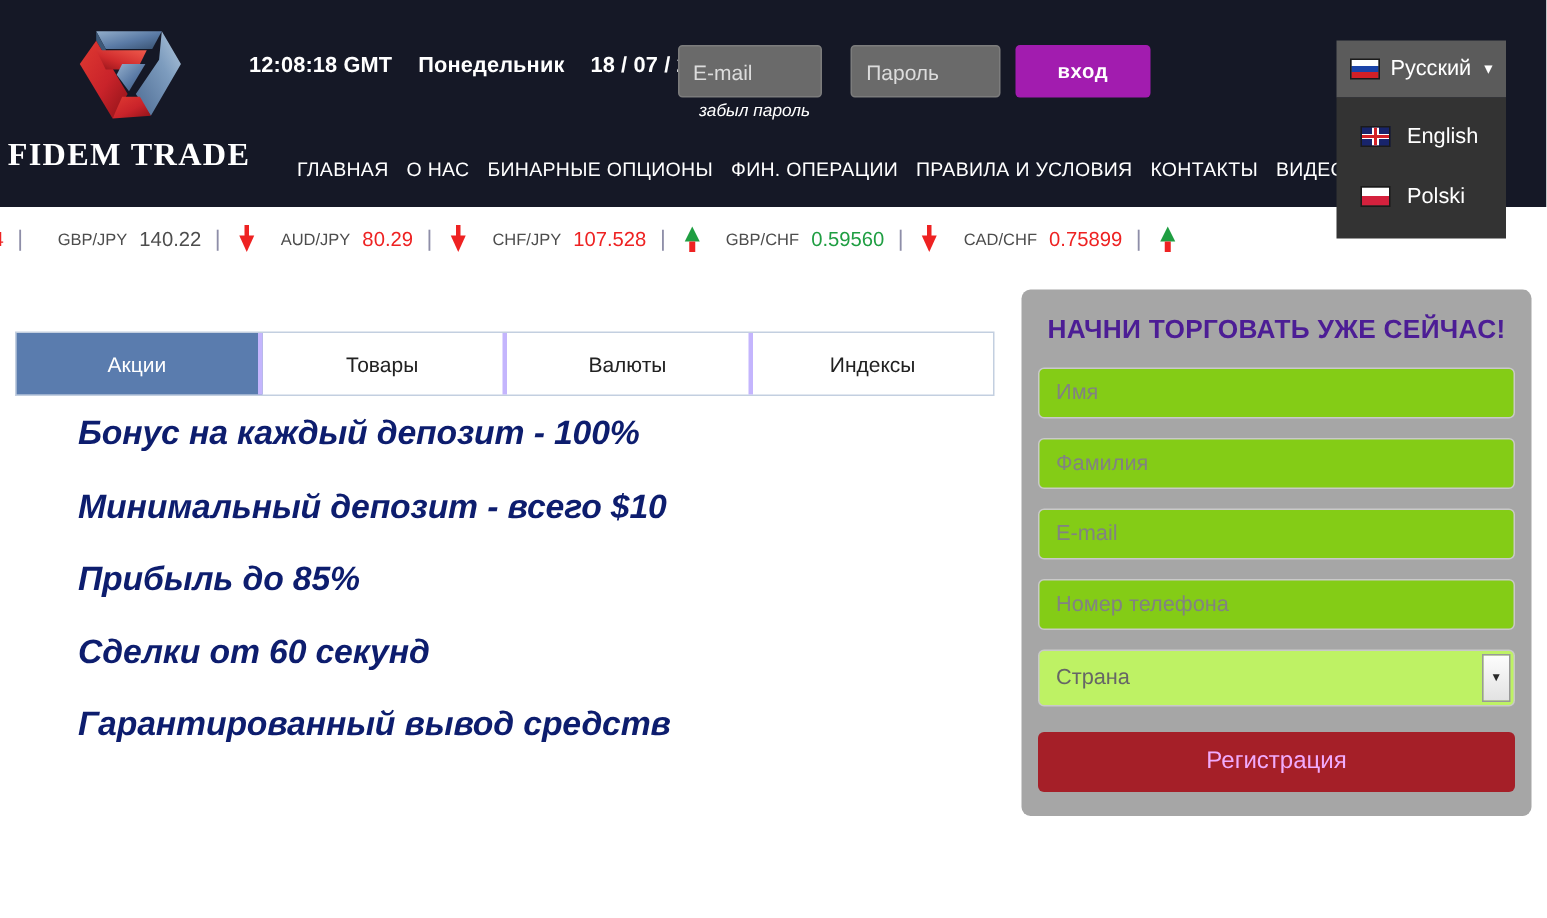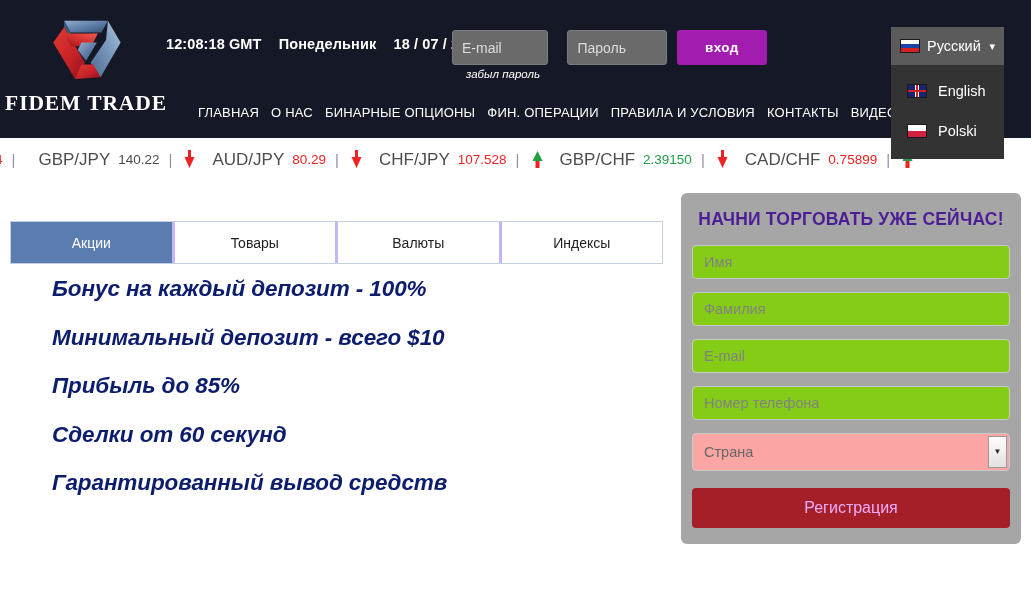--- a/index.html
+++ b/index.html
@@ -197,21 +197,21 @@
     border-bottom: 0;
   }
   .ticker-strip {
     position: absolute;
     left: -20px; top: 0;
     height: 43px;
     display: flex;
     align-items: center;
     white-space: nowrap;
   }
-  .tk-pair  { color: #4d4d4d; font-size: 17px; margin: 0 8px 0 14px; }
+  .tk-pair  { color: #4d4d4d; font-size: 11px; margin: 0 8px 0 14px; }
   .tk-val   { font-size: 13.5px; }
   .tk-val.up   { color: #1f9e42; }
   .tk-val.down { color: #ee2222; }
   .tk-bar   { color: #8e8ea8; font-size: 15px; margin: 0 9px; }
   .tk-arrow { width: 11px; height: 19px; margin: 0 3px; display: inline-block; position: relative; }
   .tk-arrow svg { display: block; }
 
   
   .content {
     position: relative;
@@ -290,21 +290,21 @@
     padding: 0 11px;
     font-size: 14.5px;
     font-family: "Liberation Sans", sans-serif;
     color: #555555;
     outline: none;
   }
   .su-field::placeholder { color: #828282; opacity: 1; }
   .su-select-wrap { position: relative; width: 318px; height: 38px; margin-bottom: 17px; }
   .su-select {
     width: 318px; height: 38px;
-    background: #fca5a5;
+    background: #bef264;
     border: 1px solid #c9c9c9;
     border-radius: 4px;
     padding: 0 11px;
     font-size: 14.5px;
     font-family: "Liberation Sans", sans-serif;
     color: #666666;
     -webkit-appearance: none;
     appearance: none;
     outline: none;
   }
@@ -447,21 +447,21 @@
     <span class="tk-val down">107.528</span>
     <span class="tk-bar">|</span>
     <span class="tk-arrow">
       <svg width="11" height="19" viewBox="0 0 11 19">
           <polygon points="5.5,1 10.5,11 0.5,11" fill="#1f9e42"></polygon>
           <rect x="3.5" y="11" width="4" height="7" fill="#ee2222"></rect>
         </svg>
     </span>
 
     <span class="tk-pair">GBP/CHF</span>
-    <span class="tk-val up">2.39150</span>
+    <span class="tk-val up">0.59560</span>
     <span class="tk-bar">|</span>
     <span class="tk-arrow">
       <svg width="11" height="19" viewBox="0 0 11 19">
           <rect x="4" y="0" width="3" height="9" fill="#ee2222"></rect>
           <polygon points="0.5,7 10.5,7 5.5,18" fill="#ee2222"></polygon>
         </svg>
     </span>
 
     <span class="tk-pair">CAD/CHF</span>
     <span class="tk-val down">0.75899</span>

